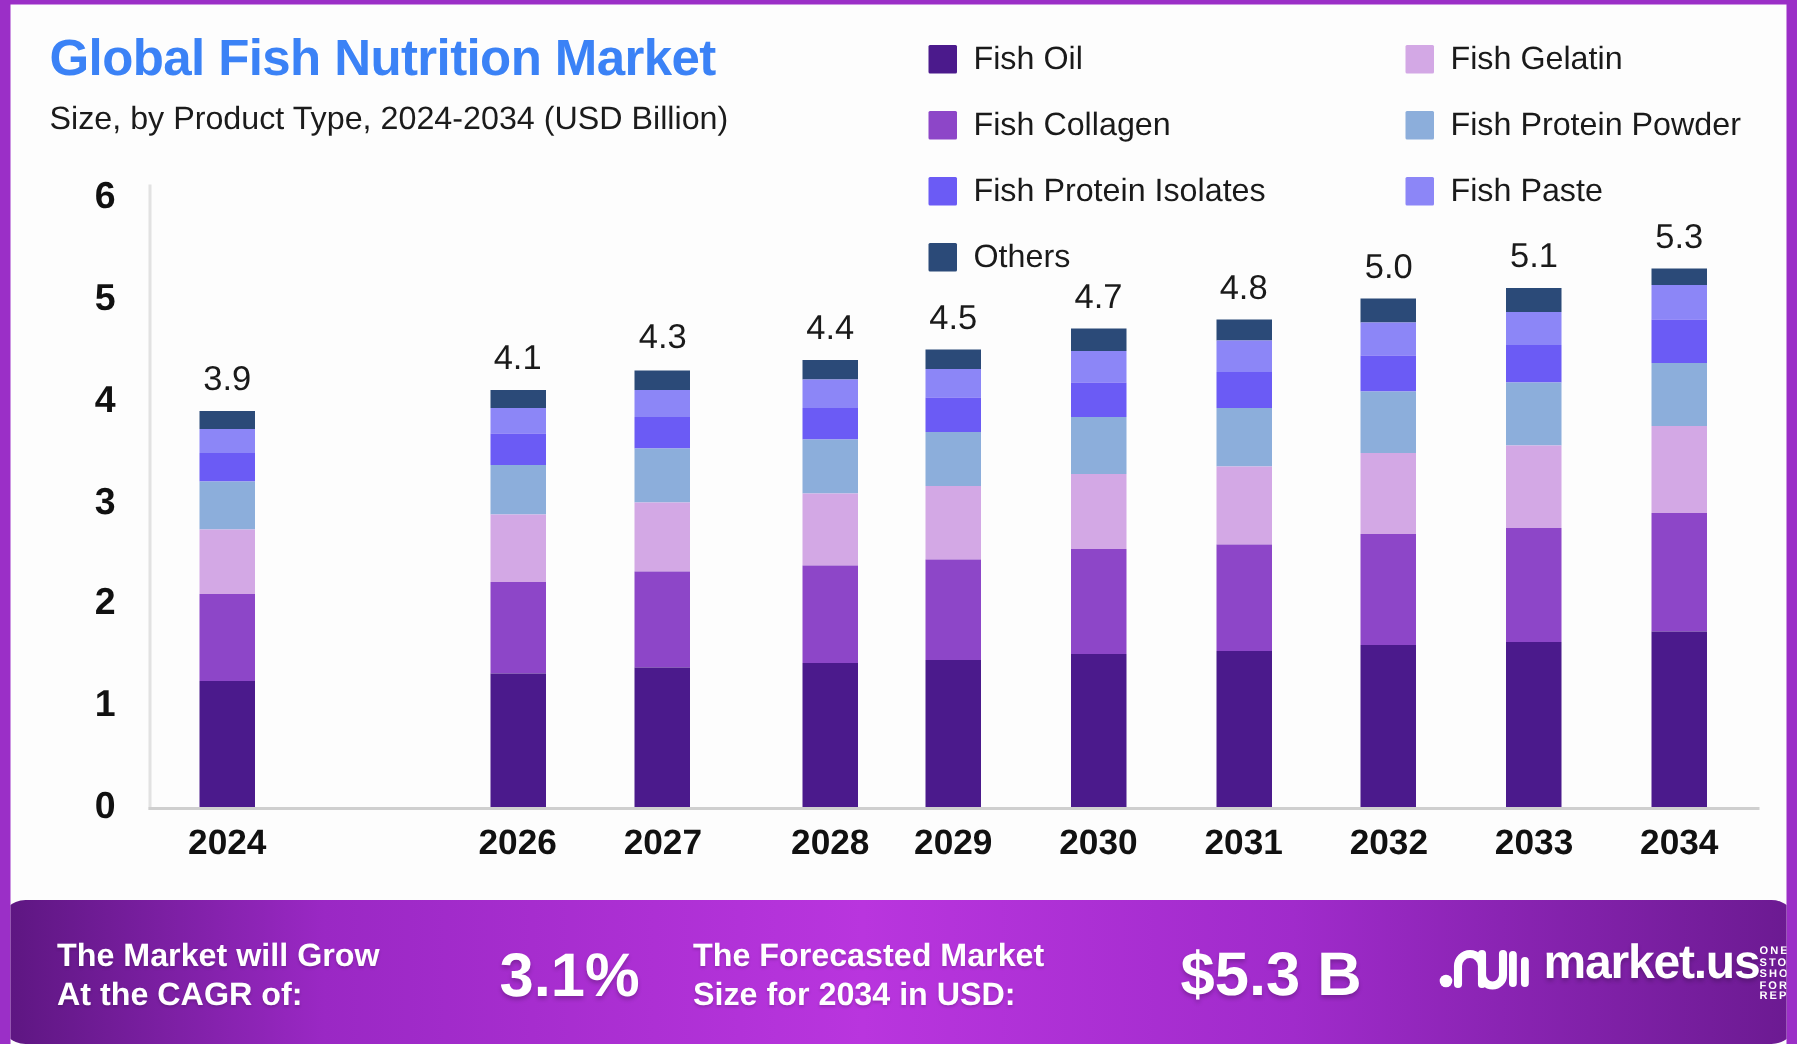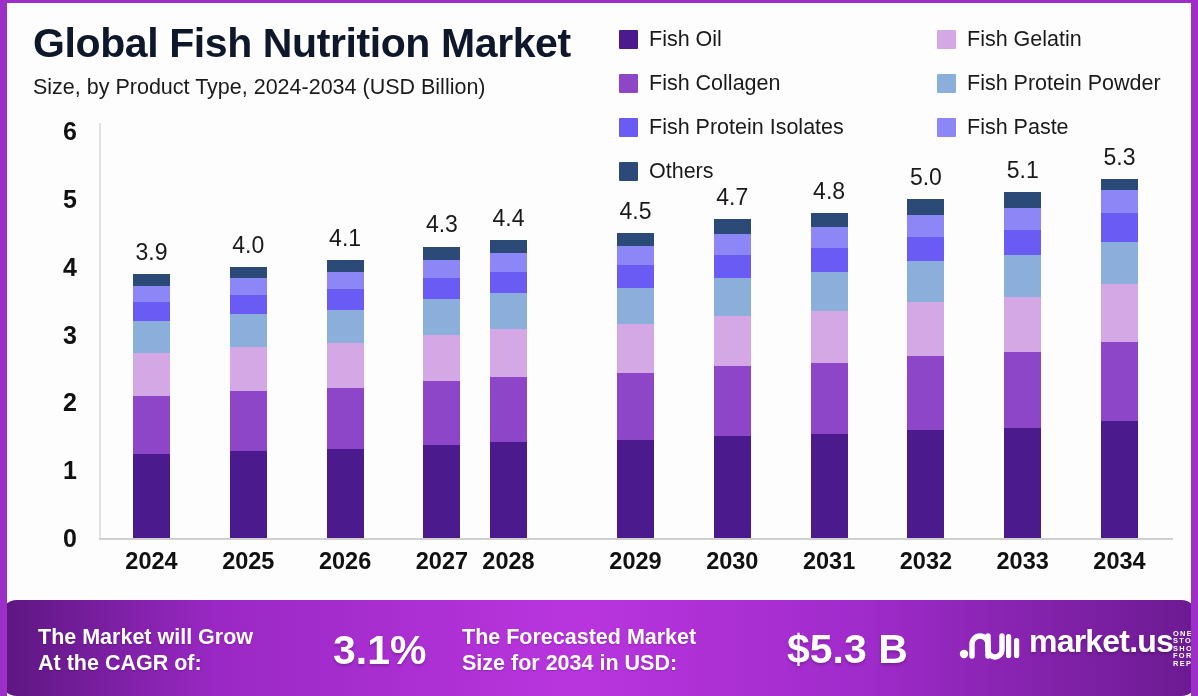--- a/index.html
+++ b/index.html
@@ -16,21 +16,21 @@
     background: #fdfdfd;
     border-left: 7px solid #9B2FC7;
     border-right: 7px solid #9B2FC7;
     border-top: 3px solid #9B2FC7;
     overflow: hidden;
   }
 
   
   .title-block { position: absolute; left: 26px; top: 18px; width: 600px; }
   .chart-title {
-    font-size: 41px; font-weight: 700; color: #0f172a;
+    font-size: 34px; font-weight: 700; color: #3b82f6;
     letter-spacing: -0.4px; line-height: 1.1; white-space: nowrap;
   }
   .chart-subtitle {
     margin-top: 9px; font-size: 21.5px; color: #1b1b1b; font-weight: 400;
     white-space: nowrap;
   }
 
   
   .legend {
     position: absolute; left: 612px; top: 14px;
@@ -173,33 +173,20 @@
             <div class="bar-seg" title="Fish Collagen: 0.86" style="height: 58.308px; background: rgb(141, 70, 200);"></div>
             <div class="bar-seg" title="Fish Gelatin: 0.63" style="height: 42.714px; background: rgb(211, 168, 229);"></div>
             <div class="bar-seg" title="Fish Protein Powder: 0.47" style="height: 31.866px; background: rgb(140, 174, 219);"></div>
             <div class="bar-seg" title="Fish Protein Isolates: 0.28" style="height: 18.984px; background: rgb(107, 91, 245);"></div>
             <div class="bar-seg" title="Fish Paste: 0.24" style="height: 16.272px; background: rgb(140, 134, 247);"></div>
             <div class="bar-seg" title="Others: 0.18" style="height: 12.204px; background: rgb(43, 74, 120);"></div>
           </div>
           <div class="bar-total" style="bottom: 339.42px;">3.9</div>
           <div class="x-tick">2024</div>
         </div>
-        <div class="bar-group" style="left: 222.8px; width: 37px; height: 600px;">
-          <div class="bar-stack">
-            <div class="bar-seg" title="Fish Oil: 1.28" style="height: 86.784px; background: rgb(75, 26, 140);"></div>
-            <div class="bar-seg" title="Fish Collagen: 0.89" style="height: 60.342px; background: rgb(141, 70, 200);"></div>
-            <div class="bar-seg" title="Fish Gelatin: 0.65" style="height: 44.07px; background: rgb(211, 168, 229);"></div>
-            <div class="bar-seg" title="Fish Protein Powder: 0.48" style="height: 32.544px; background: rgb(140, 174, 219);"></div>
-            <div class="bar-seg" title="Fish Protein Isolates: 0.29" style="height: 19.662px; background: rgb(107, 91, 245);"></div>
-            <div class="bar-seg" title="Fish Paste: 0.25" style="height: 16.95px; background: rgb(140, 134, 247);"></div>
-            <div class="bar-seg" title="Others: 0.16" style="height: 10.848px; background: rgb(43, 74, 120);"></div>
-          </div>
-          <div class="bar-total" style="bottom: 346.2px;">4.0</div>
-          <div class="x-tick">2025</div>
-        </div>
         <div class="bar-group" style="left: 319.6px; width: 37px; height: 600px;">
           <div class="bar-stack">
             <div class="bar-seg" title="Fish Oil: 1.31" style="height: 88.818px; background: rgb(75, 26, 140);"></div>
             <div class="bar-seg" title="Fish Collagen: 0.91" style="height: 61.698px; background: rgb(141, 70, 200);"></div>
             <div class="bar-seg" title="Fish Gelatin: 0.66" style="height: 44.748px; background: rgb(211, 168, 229);"></div>
             <div class="bar-seg" title="Fish Protein Powder: 0.49" style="height: 33.222px; background: rgb(140, 174, 219);"></div>
             <div class="bar-seg" title="Fish Protein Isolates: 0.3" style="height: 20.34px; background: rgb(107, 91, 245);"></div>
             <div class="bar-seg" title="Fish Paste: 0.26" style="height: 17.628px; background: rgb(140, 134, 247);"></div>
             <div class="bar-seg" title="Others: 0.17" style="height: 11.526px; background: rgb(43, 74, 120);"></div>
           </div>
@@ -212,21 +199,21 @@
             <div class="bar-seg" title="Fish Collagen: 0.94" style="height: 63.732px; background: rgb(141, 70, 200);"></div>
             <div class="bar-seg" title="Fish Gelatin: 0.69" style="height: 46.782px; background: rgb(211, 168, 229);"></div>
             <div class="bar-seg" title="Fish Protein Powder: 0.52" style="height: 35.256px; background: rgb(140, 174, 219);"></div>
             <div class="bar-seg" title="Fish Protein Isolates: 0.31" style="height: 21.018px; background: rgb(107, 91, 245);"></div>
             <div class="bar-seg" title="Fish Paste: 0.27" style="height: 18.306px; background: rgb(140, 134, 247);"></div>
             <div class="bar-seg" title="Others: 0.2" style="height: 13.56px; background: rgb(43, 74, 120);"></div>
           </div>
           <div class="bar-total" style="bottom: 366.54px;">4.3</div>
           <div class="x-tick">2027</div>
         </div>
-        <div class="bar-group" style="left: 483px; width: 37px; height: 600px;">
+        <div class="bar-group" style="left: 528px; width: 37px; height: 600px;">
           <div class="bar-stack">
             <div class="bar-seg" title="Fish Oil: 1.41" style="height: 95.598px; background: rgb(75, 26, 140);"></div>
             <div class="bar-seg" title="Fish Collagen: 0.96" style="height: 65.088px; background: rgb(141, 70, 200);"></div>
             <div class="bar-seg" title="Fish Gelatin: 0.71" style="height: 48.138px; background: rgb(211, 168, 229);"></div>
             <div class="bar-seg" title="Fish Protein Powder: 0.53" style="height: 35.934px; background: rgb(140, 174, 219);"></div>
             <div class="bar-seg" title="Fish Protein Isolates: 0.32" style="height: 21.696px; background: rgb(107, 91, 245);"></div>
             <div class="bar-seg" title="Fish Paste: 0.28" style="height: 18.984px; background: rgb(140, 134, 247);"></div>
             <div class="bar-seg" title="Others: 0.19" style="height: 12.882px; background: rgb(43, 74, 120);"></div>
           </div>
           <div class="bar-total" style="bottom: 373.32px;">4.4</div>

